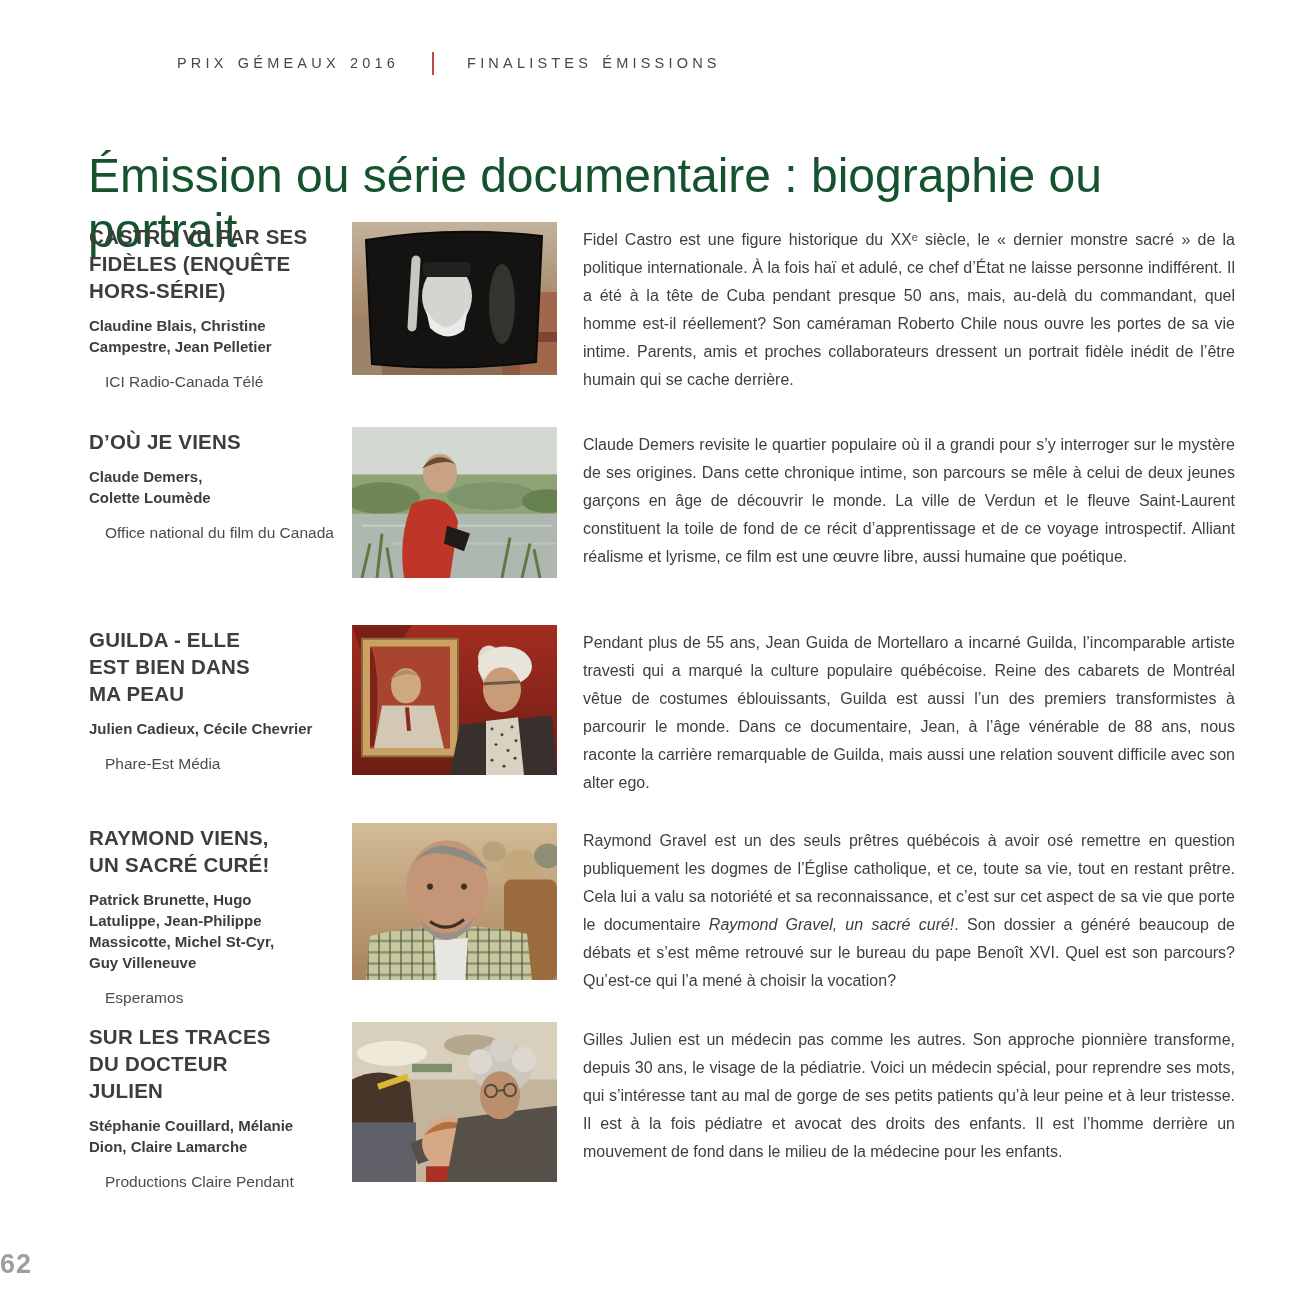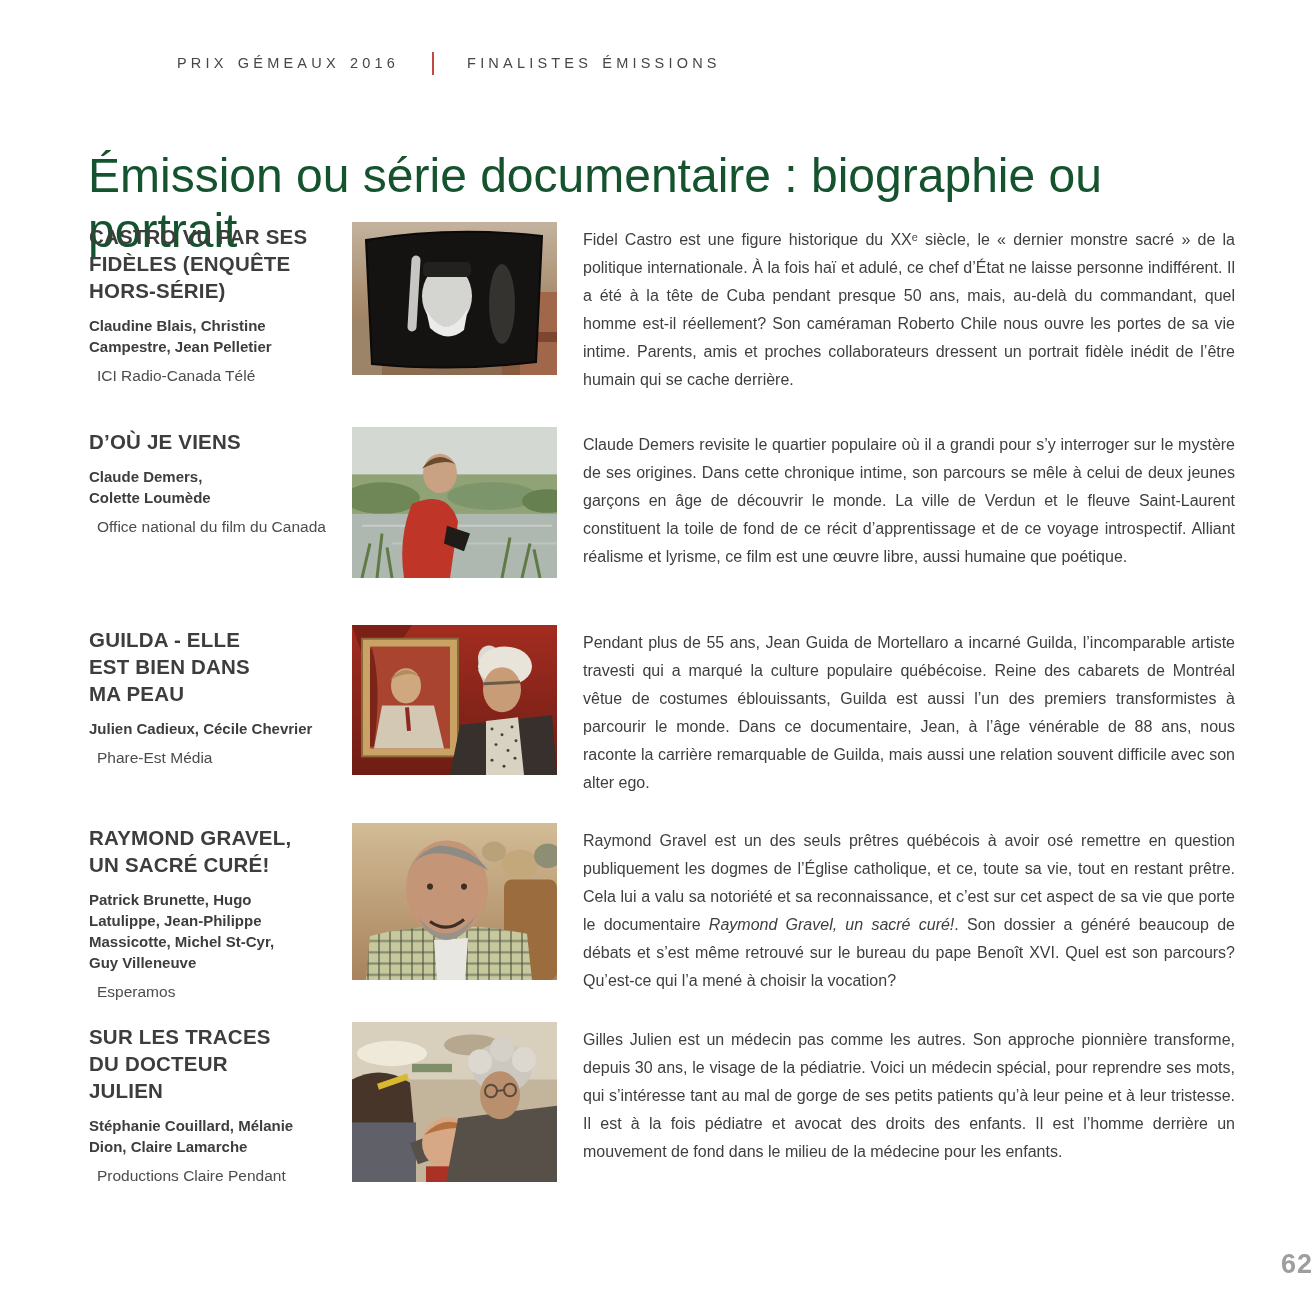--- a/index.html
+++ b/index.html
@@ -23,33 +23,33 @@
   .entry { position:absolute; left:89px; width:1138px; }
   .entry-left { position:absolute; left:0; top:1px; width:262px; }
   .entry-title {
     margin:0 0 11px; font-size:20.5px; font-weight:bold; line-height:27px;
     letter-spacing:0.2px; color:#3d3d3d; white-space:pre-line;
   }
   .entry-credits {
     margin:0 0 10px; font-size:15px; font-weight:bold; line-height:21px;
     white-space:pre-line; color:#3d3d3d;
   }
-  .entry-producer { margin:8px; font-size:15.5px; font-weight:400; color:#4c4c4c; }
+  .entry-producer { margin:16px; font-size:15.5px; font-weight:400; color:#4c4c4c; }
 
   .entry-thumb { position:absolute; left:263px; top:0; width:205px; }
   .entry-thumb svg { display:block; width:205px; }
 
   .entry-desc {
     position:absolute; left:486px; top:-4px; width:652px; margin:8px;
     font-size:16px; line-height:28px; text-align:justify; color:#3e3e3e;
   }
   .entry-desc i { font-style:italic; }
 
   .page-number {
-    position:absolute; left:0; top:1249px; width:100%; text-align:right;
+    position:absolute; left:0; top:1249px; width:100%; text-align:left;
     font-size:27px; font-weight:bold; color:#9e9e9e; letter-spacing:1px;
   }
 </style>
 </head>
 <body>
 
 <div class="page">
 
   <div class="header">
     <span class="header-text">PRIX GÉMEAUX 2016</span>
@@ -164,21 +164,21 @@
             <circle cx="152" cy="144" r="1.5"></circle>
             <circle cx="163" cy="136" r="1.5"></circle>
         </g>
       </svg>
     </div>
     <p class="entry-desc"><span>Pendant plus de 55 ans, Jean Guida de Mortellaro a incarné Guilda, l’incomparable artiste travesti qui a marqué la culture populaire québécoise. Reine des cabarets de Montréal vêtue de costumes éblouissants, Guilda est aussi l’un des premiers transformistes à parcourir le monde. Dans ce documentaire, Jean, à l’âge vénérable de 88 ans, nous raconte la carrière remarquable de Guilda, mais aussi une relation souvent difficile avec son alter ego.</span><i></i><span></span></p>
   </section>
 
   <section class="entry" style="top:823px;">
     <div class="entry-left">
-      <h2 class="entry-title">RAYMOND GRAVEL,
+      <h2 class="entry-title">RAYMOND VIENS,
 UN SACRÉ CURÉ!</h2>
       <p class="entry-credits">Patrick Brunette, Hugo
 Latulippe, Jean-Philippe
 Massicotte, Michel St-Cyr,
 Guy Villeneuve</p>
       <p class="entry-producer">Esperamos</p>
     </div>
     <div class="entry-thumb">
       <svg viewBox="0 0 205 153" style="height:157px" preserveAspectRatio="none" aria-hidden="true">
         <defs>

